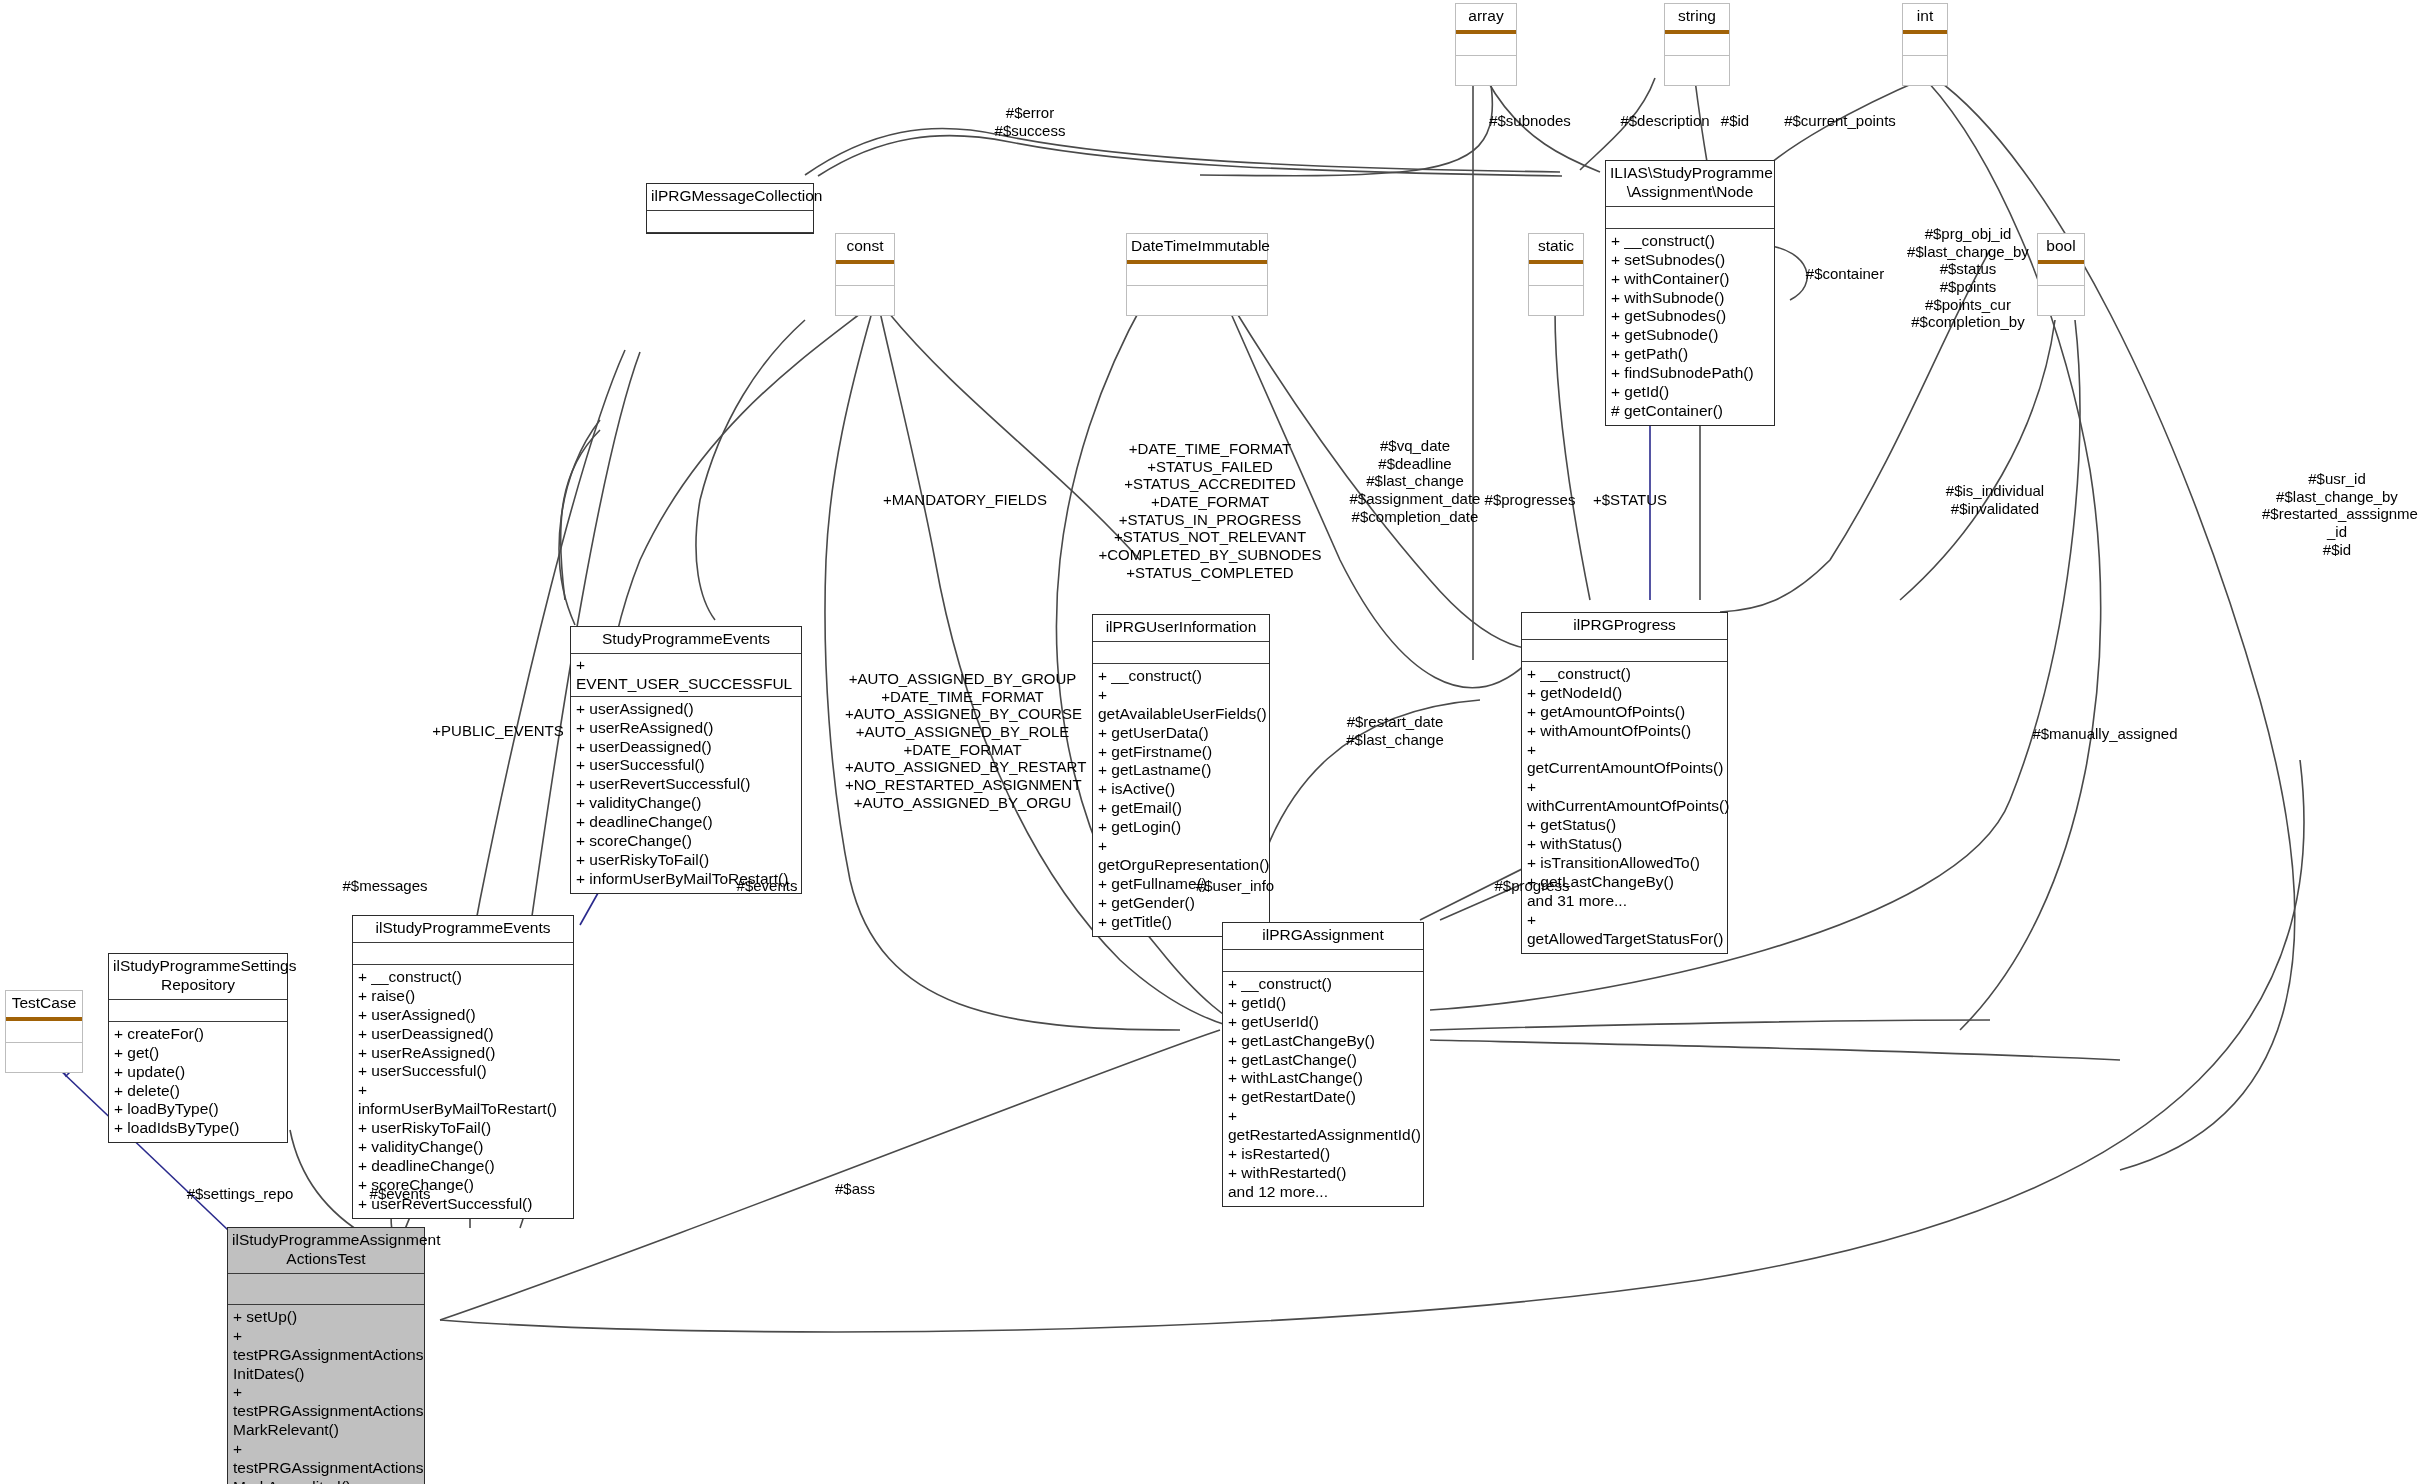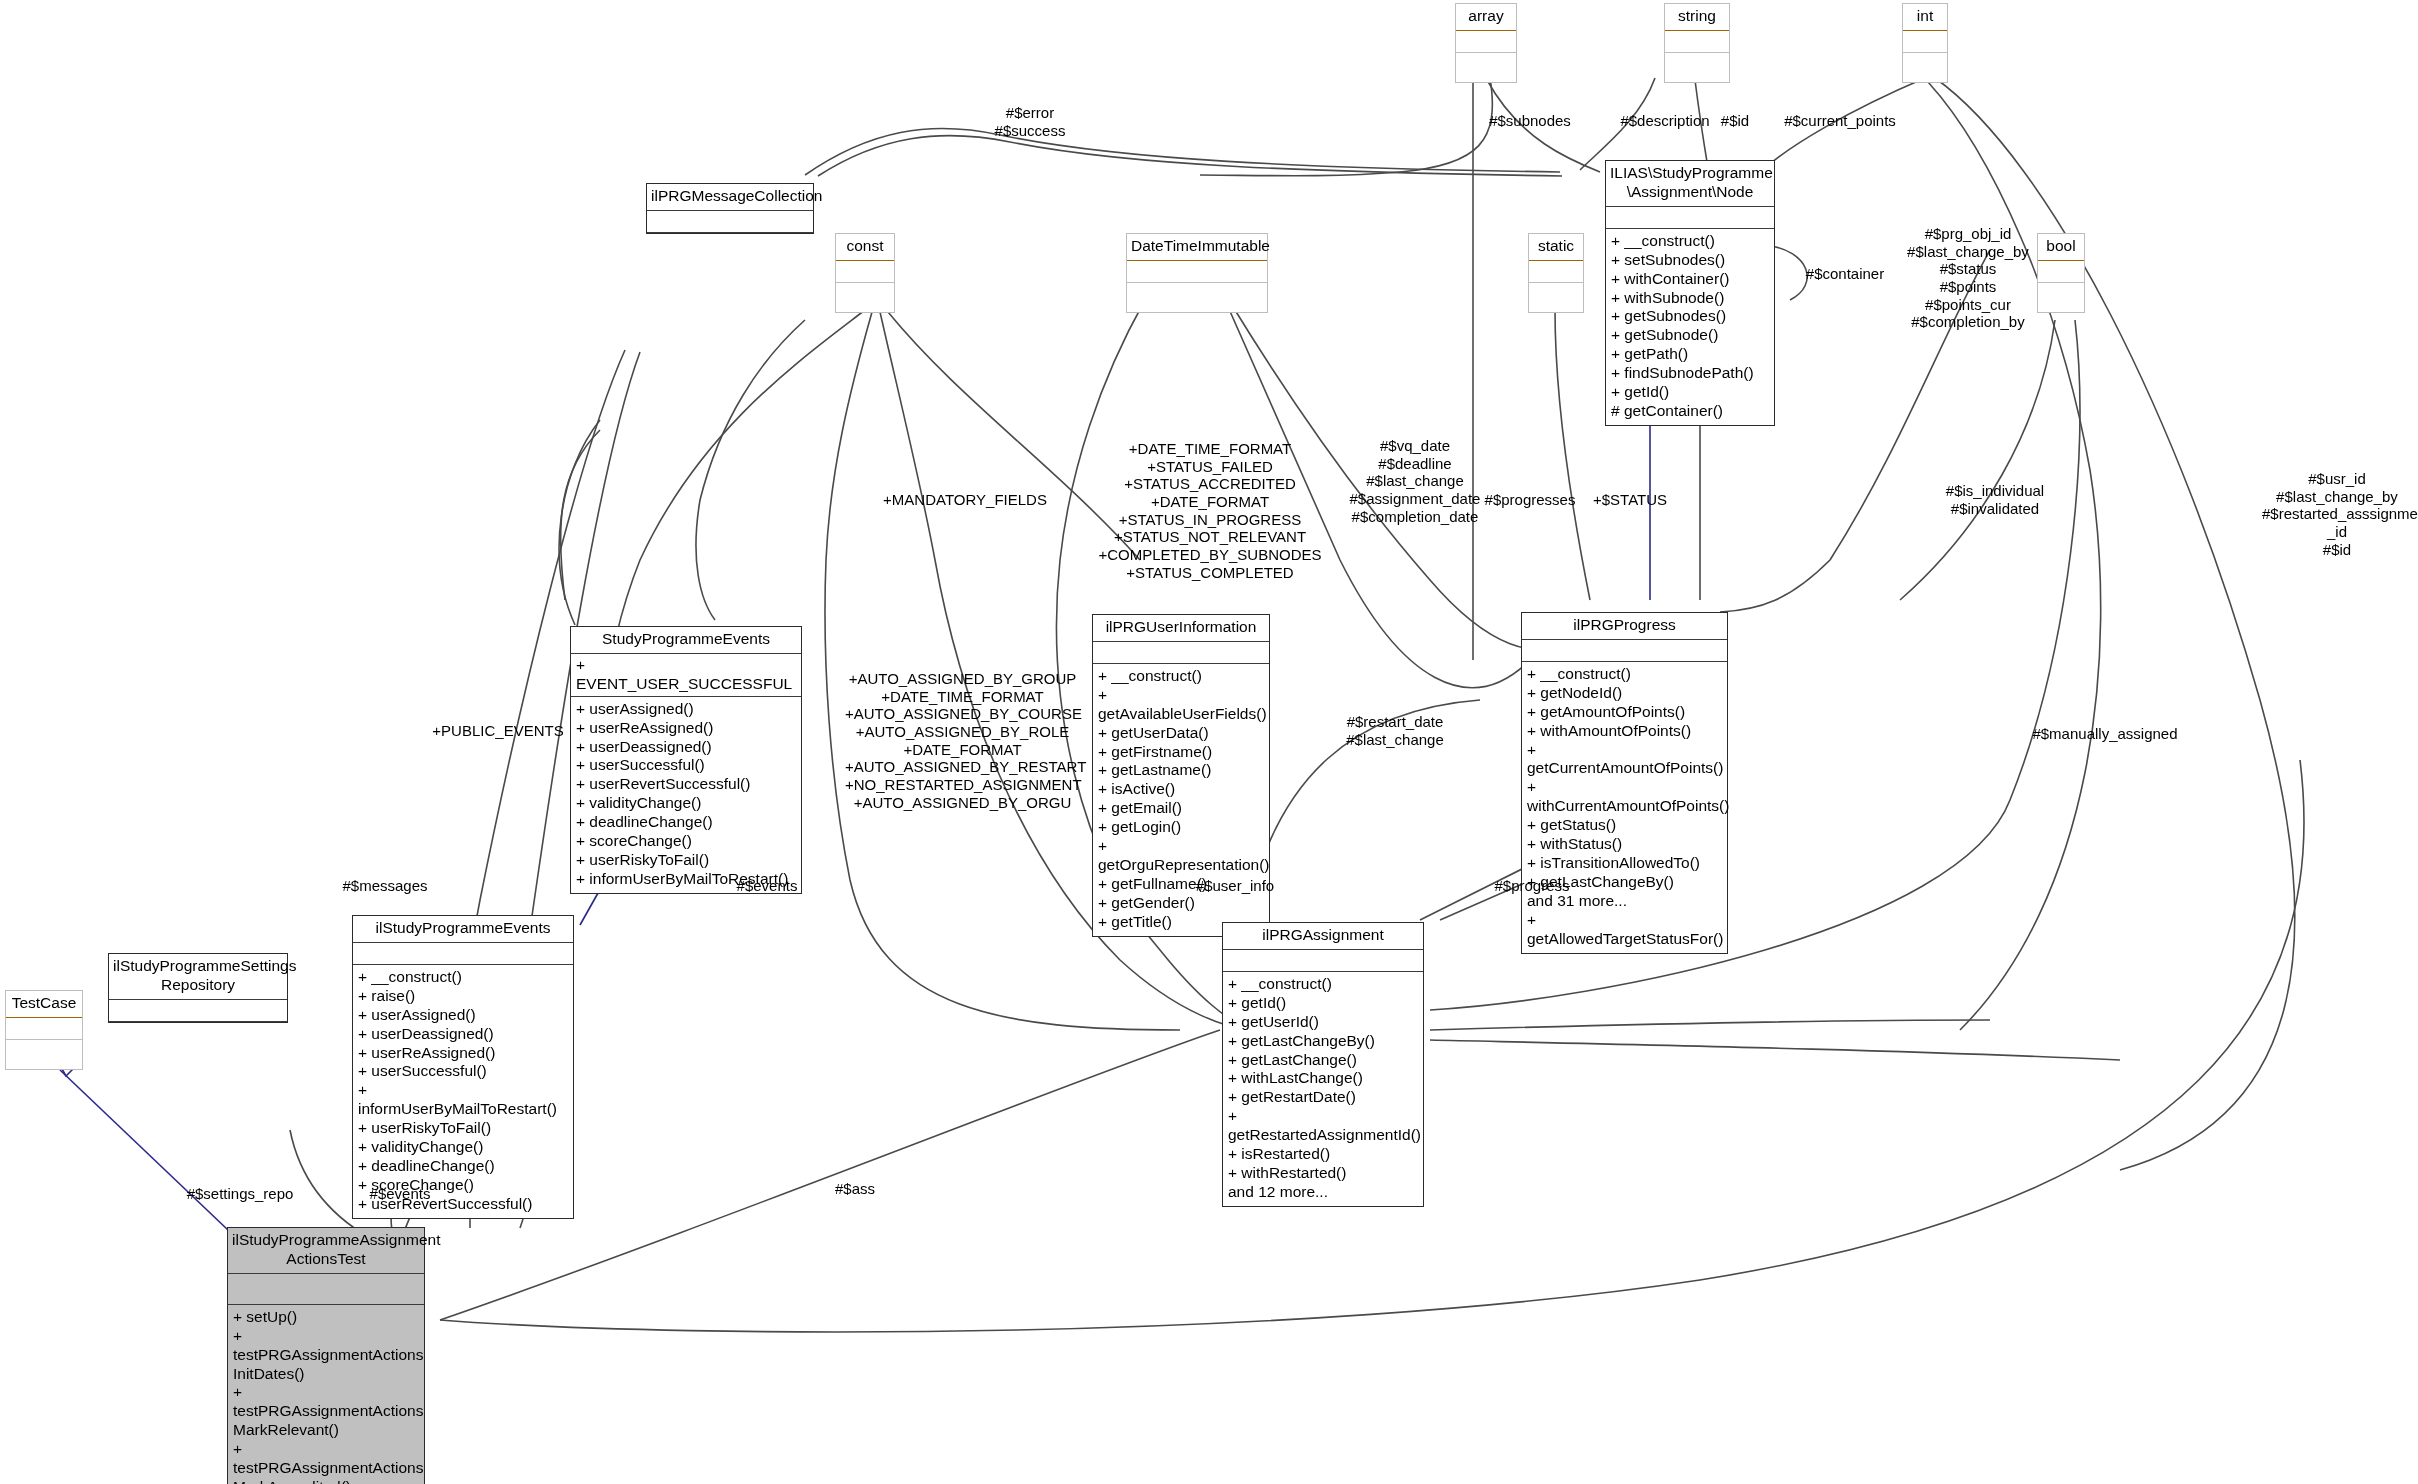--- a/index.html
+++ b/index.html
@@ -21,21 +21,21 @@
   }
   .cls{
     position:absolute;
     box-sizing:border-box;
     background:#ffffff;
     border:1px solid #3b3b3b;
     font-size:15.5px;
     line-height:1.22;
   }
   .cls.light{border:1px solid #bdbdbd;}
-  .cls.light .hdr{border-bottom:1px solid #a16207;}
+  .cls.light .hdr{border-bottom:4px solid #a16207;}
   .cls.light .attrs{border-bottom:1px solid #bdbdbd;}
   .cls.solid{border:1px solid #2b2b2b;}
   .cls.gray{background:#c0c0c0;}
   .hdr{
     text-align:center;
     padding:3px 4px 4px 4px;
     border-bottom:1px solid #3b3b3b;
     white-space:pre-line;
   }
   .attrs{
@@ -306,20 +306,28 @@
       <div>+ isRestarted()</div>
       <div>+ withRestarted()</div>
       <div>and 12 more...</div>
     </div>
   </div>
 
   <div class="cls solid" style="left:108px;top:953px;width:180px;">
     <div class="hdr">ilStudyProgrammeSettings
 Repository</div>
     <div class="attrs"></div>
+    <div class="ops">
+      <div>+ createFor()</div>
+      <div>+ get()</div>
+      <div>+ update()</div>
+      <div>+ delete()</div>
+      <div>+ loadByType()</div>
+      <div>+ loadIdsByType()</div>
+    </div>
   </div>
 
   <div class="cls solid gray" style="left:227px;top:1227px;width:198px;">
     <div class="hdr" style="background:#c0c0c0;">ilStudyProgrammeAssignment
 ActionsTest</div>
     <div class="attrs" style="background:#c0c0c0;min-height:26px;"></div>
     <div class="ops" style="background:#c0c0c0;">
       <div>+ setUp()</div>
       <div>+ testPRGAssignmentActions InitDates()</div>
       <div>+ testPRGAssignmentActions MarkRelevant()</div>

